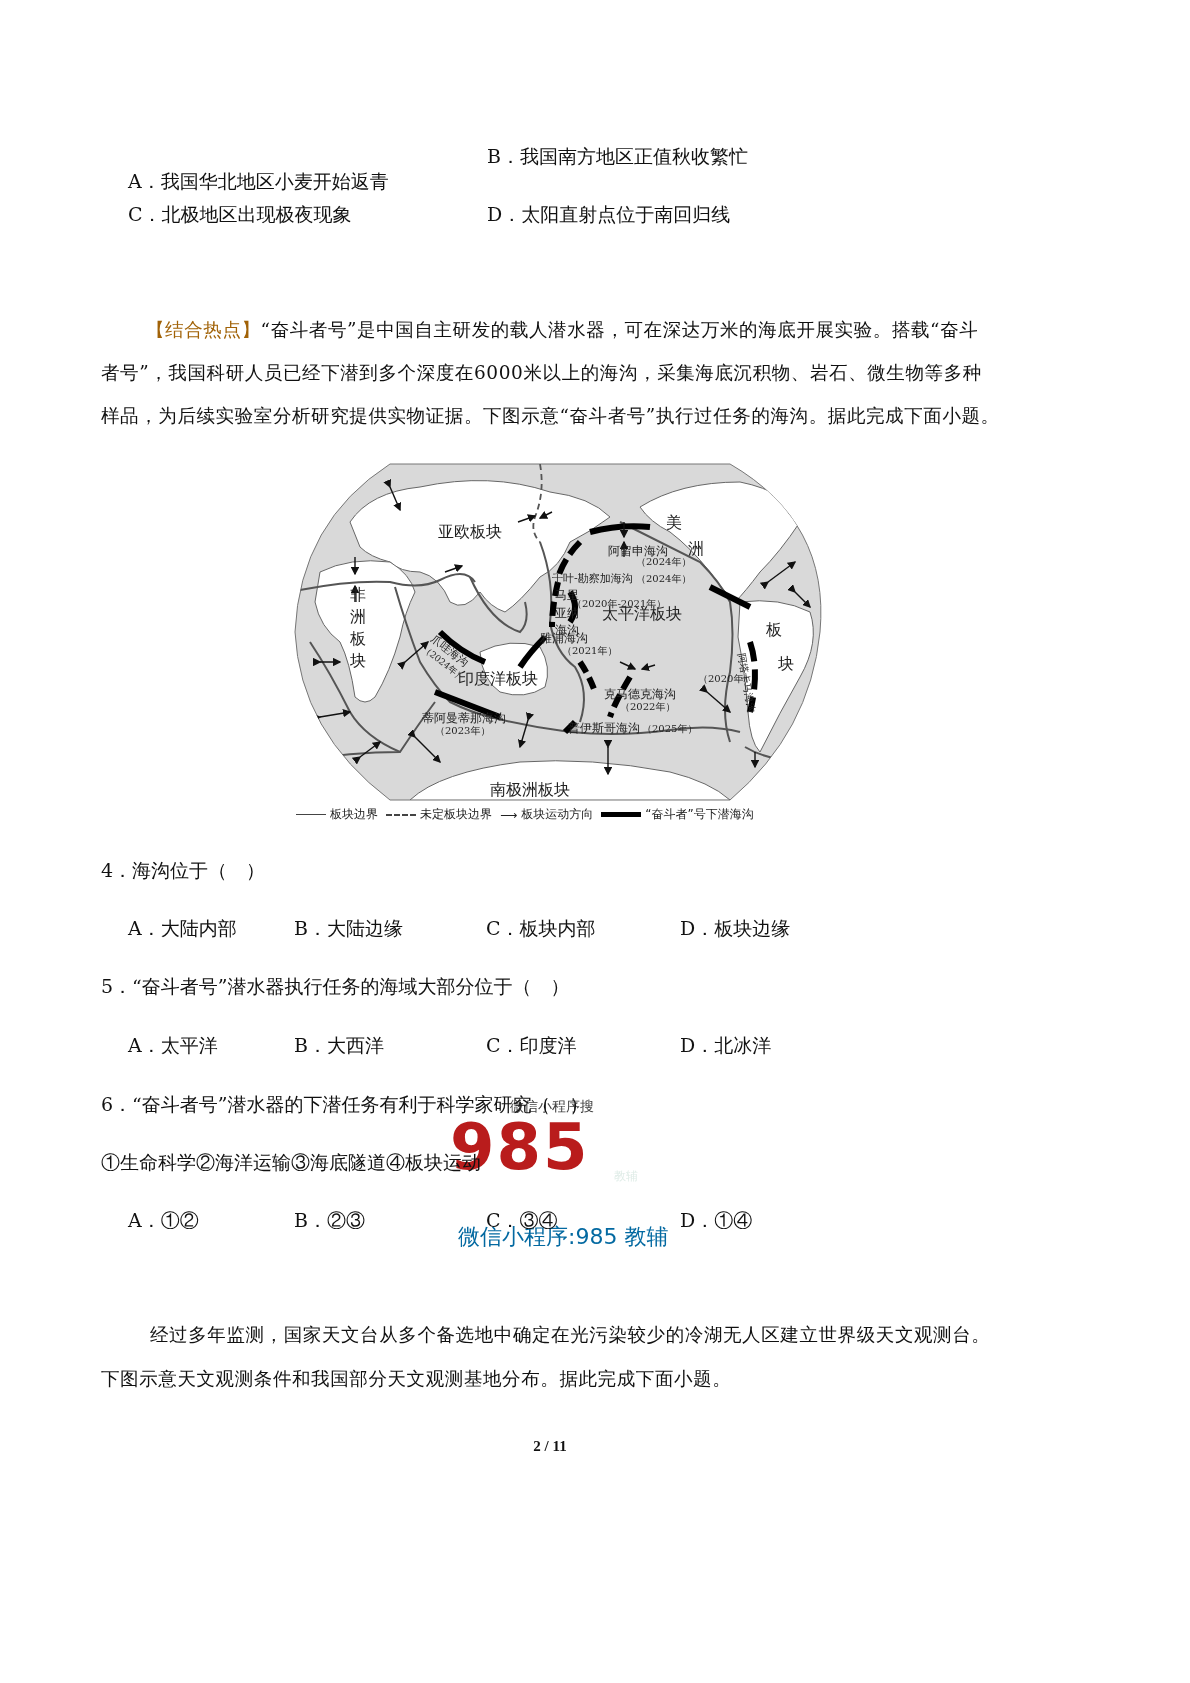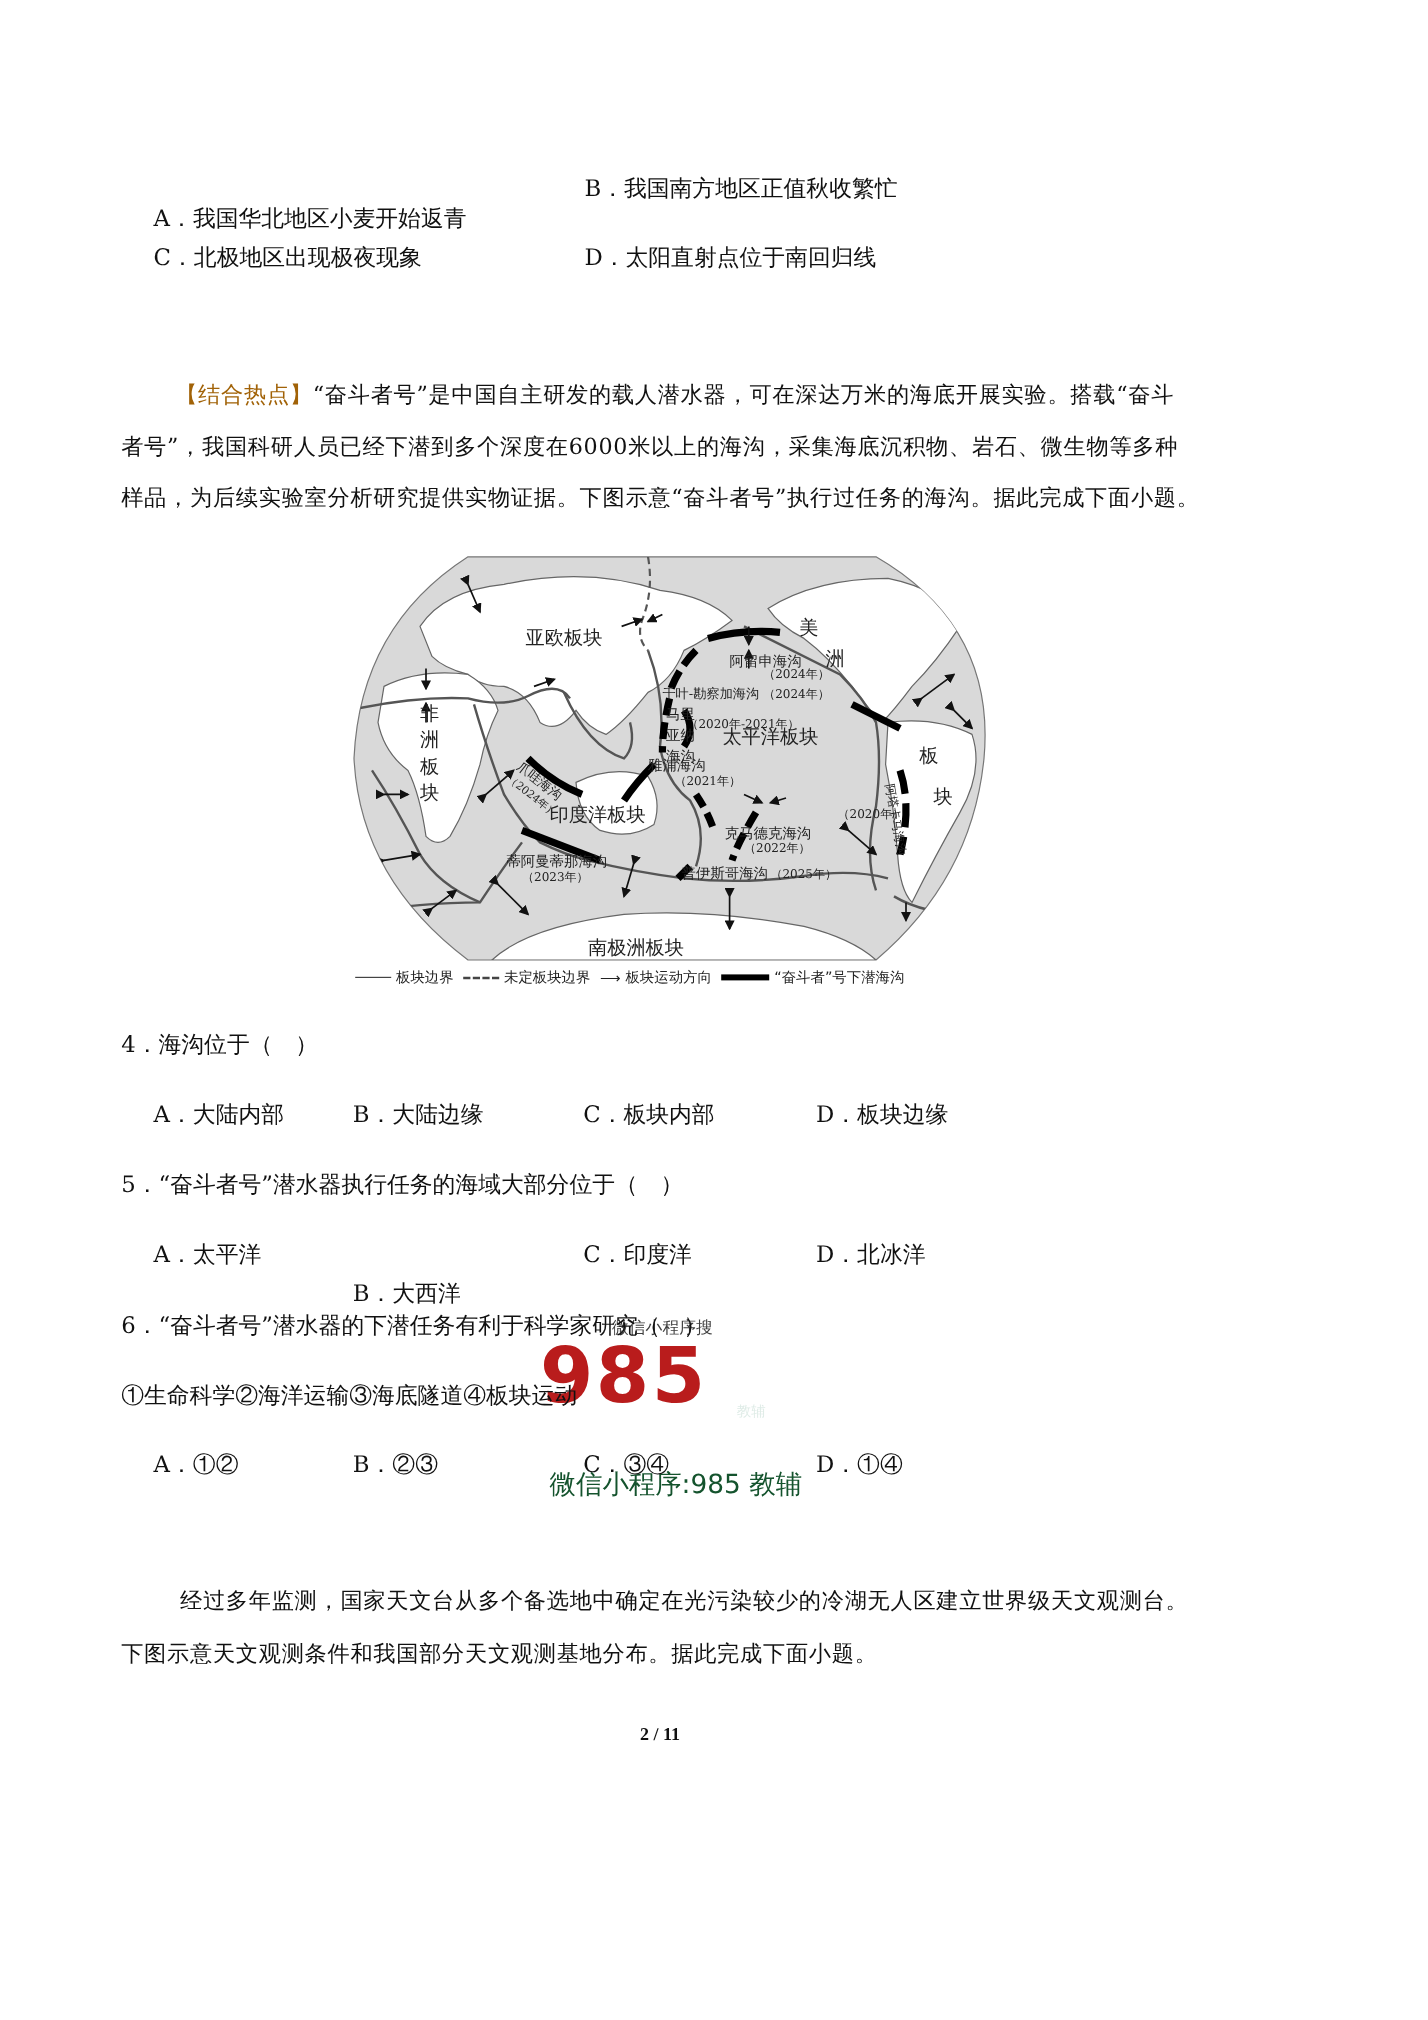--- a/index.html
+++ b/index.html
@@ -14,21 +14,21 @@
   .legend { position:absolute; left:296px; top:806px; font-size:12px; color:#222;
             display:flex; align-items:center; gap:8px; font-family:"DejaVu Sans", sans-serif; }
   .lg-item { display:flex; align-items:center; gap:4px; }
   .sw-solid { width:30px; height:0; border-top:1.5px solid #444; display:inline-block; }
   .sw-dash { width:30px; height:0; border-top:2px dashed #444; display:inline-block; }
   .sw-thick { width:40px; height:5px; background:#000; display:inline-block; }
   .watermark { position:absolute; color:#dce9e4; }
   .wm-big { left:450px; top:1110px; font-size:64px; font-weight:bold; font-family:"DejaVu Sans", sans-serif; letter-spacing:2px; color:#b91c1c;}
   .wm-top { left:510px; top:1098px; font-size:14px; font-family:"DejaVu Sans", sans-serif; color:#404040;}
   .wm-sub { left:568px; top:1168px; font-size:12px; font-family:"DejaVu Sans", sans-serif; color:#dfece7;margin-left:46px;}
-  .wm-bottom { left:458px; top:1222px; font-size:22px; font-family:"DejaVu Sans", sans-serif; color:#14532d;}
+  .wm-bottom { left:458px; top:1222px; font-size:22px; font-family:"DejaVu Sans", sans-serif; color:#0369a1;}
   .pageno { position:absolute; left:0; width:1100px; text-align:center; top:1438px; font-size:15px; font-weight:bold; font-family:"Liberation Serif", serif; }
   svg text { font-family:"DejaVu Serif", serif; fill:#222; }
 </style>
 </head>
 <body>
 
 <div class="abs opt" style="left:128px;top:144px;margin-top:25px;">
   <span>A．</span><span>我国华北地区小麦开始返青</span>
 </div>
 <div class="abs opt" style="left:487px;top:144px;">
@@ -182,21 +182,21 @@
 </div>
 
 <div class="abs q" style="left:101px;top:858px;">4．海沟位于（　）</div>
 <div class="abs q" style="left:128px;top:916px;">A．大陆内部</div>
 <div class="abs q" style="left:294px;top:916px;">B．大陆边缘</div>
 <div class="abs q" style="left:486px;top:916px;">C．板块内部</div>
 <div class="abs q" style="left:680px;top:916px;">D．板块边缘</div>
 
 <div class="abs q" style="left:101px;top:974px;">5．“奋斗者号”潜水器执行任务的海域大部分位于（　）</div>
 <div class="abs q" style="left:128px;top:1033px;">A．太平洋</div>
-<div class="abs q" style="left:294px;top:1033px;margin-top:32px;">B．大西洋</div>
+<div class="abs q" style="left:294px;top:1033px;">B．大西洋</div>
 <div class="abs q" style="left:486px;top:1033px;">C．印度洋</div>
 <div class="abs q" style="left:680px;top:1033px;">D．北冰洋</div>
 
 <div class="watermark wm-top">微信小程序搜</div>
 <div class="watermark wm-big">985</div>
 <div class="watermark wm-sub">教辅</div>
 <div class="watermark wm-bottom">微信小程序:985 教辅</div>
 
 <div class="abs q" style="left:101px;top:1092px;">6．“奋斗者号”潜水器的下潜任务有利于科学家研究（　）</div>
 <div class="abs q" style="left:101px;top:1150px;">①生命科学②海洋运输③海底隧道④板块运动</div>

